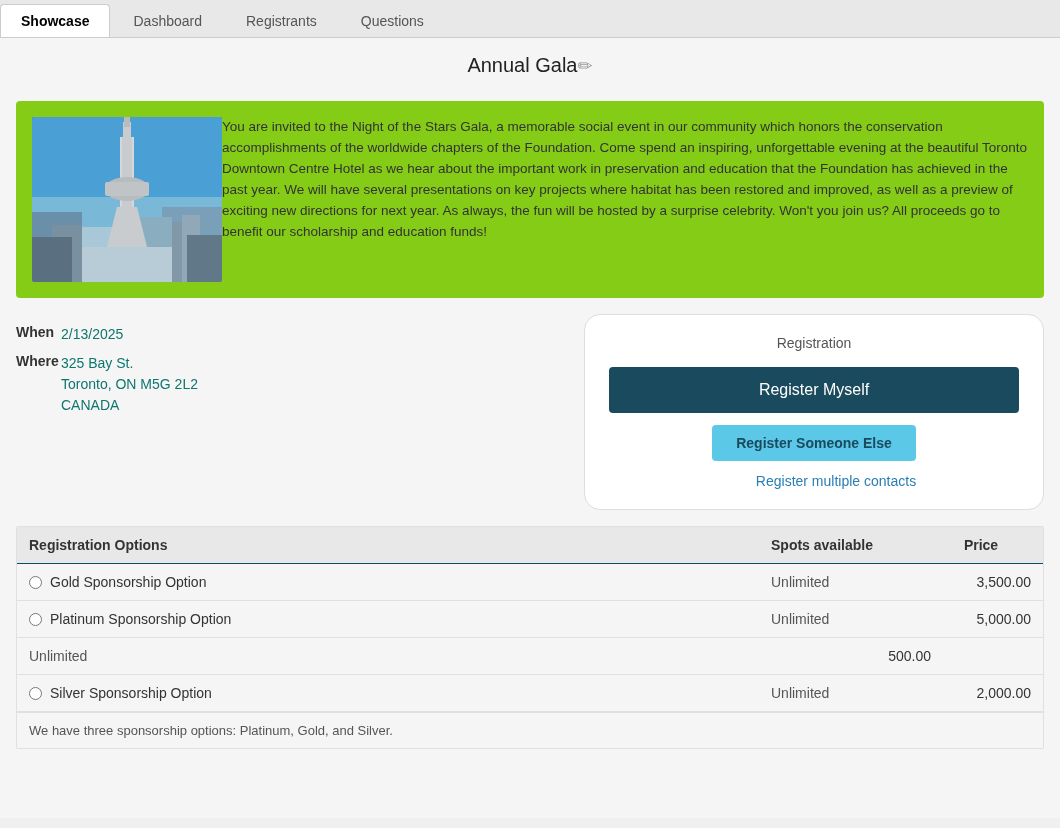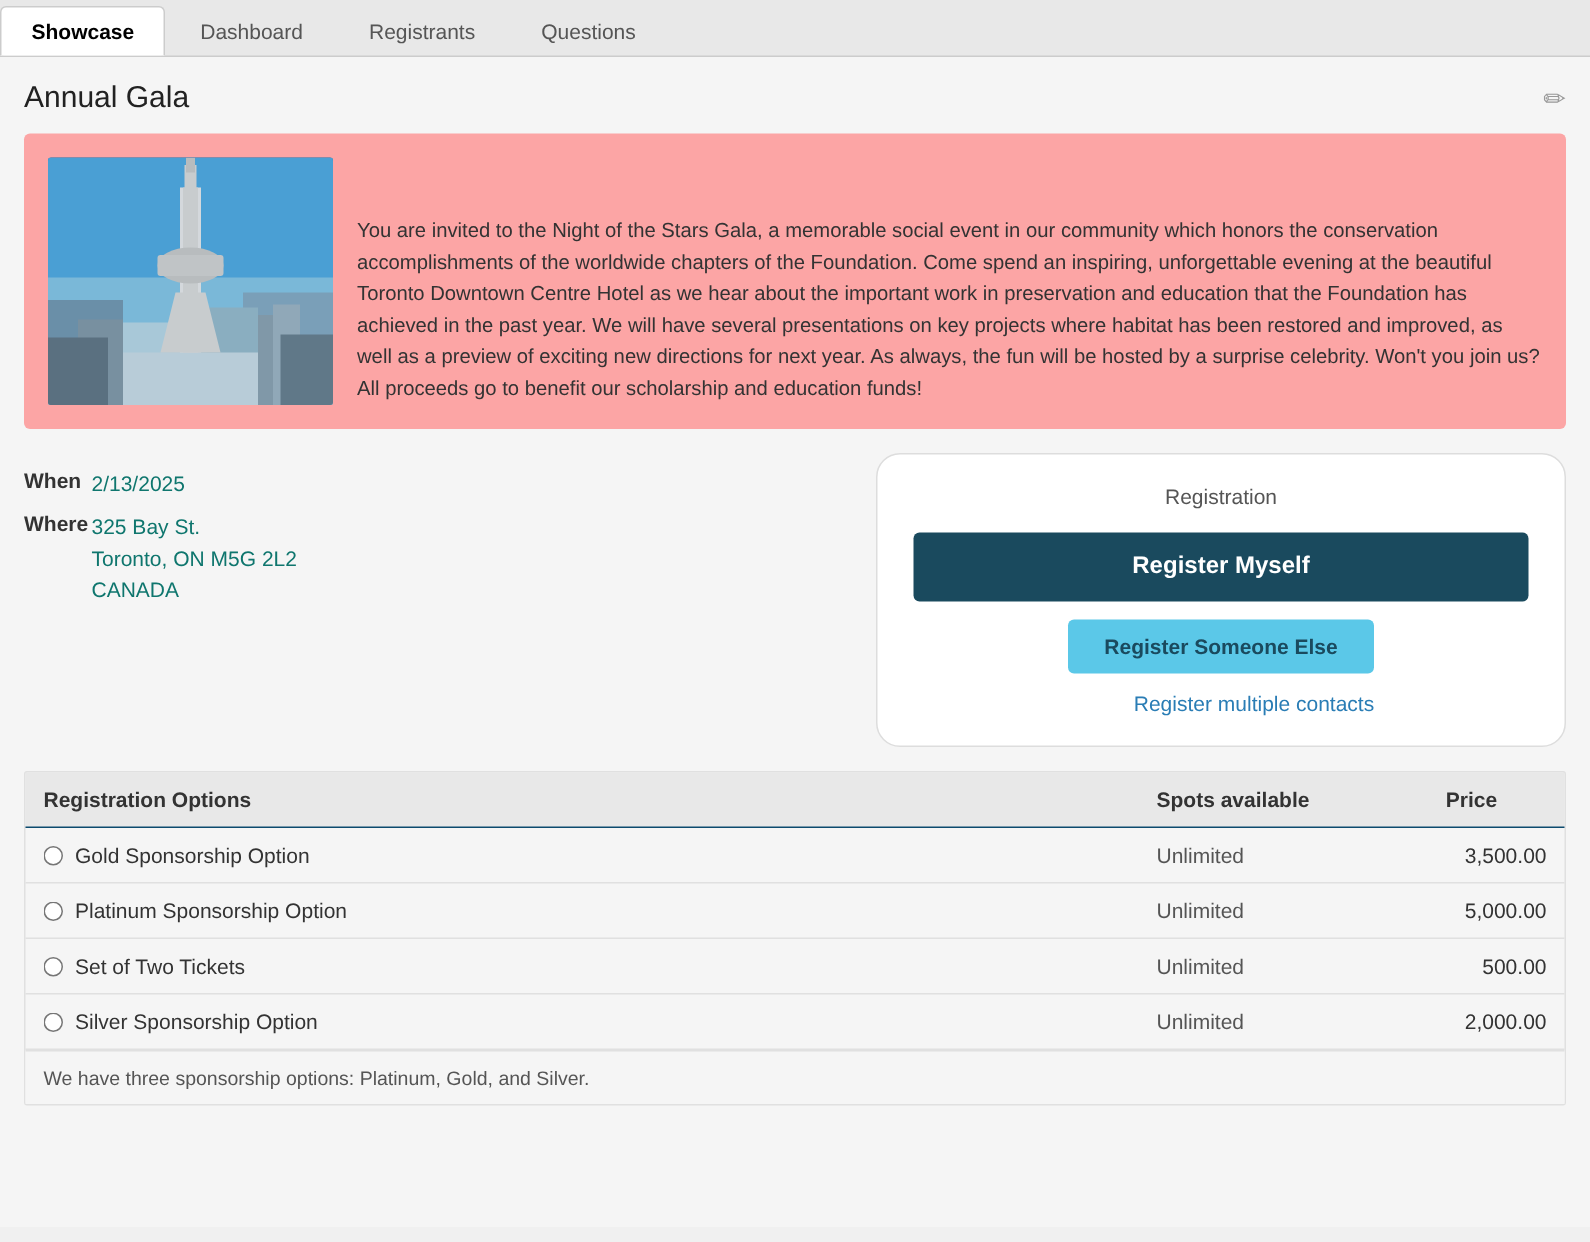--- a/index.html
+++ b/index.html
@@ -39,44 +39,42 @@
     
     .main {
       background: #f5f5f5;
       padding: 16px;
       min-height: 780px;
     }
 
     
     .page-title-row {
       display: flex;
-      justify-content: space-between;
+      justify-content: center;
       align-items: center;
-      margin-bottom: 12px;
+      margin-bottom: 24px;
     }
     .page-title {
       font-size: 20px;
       font-weight: normal;
       color: #222;
     }
     .edit-icon {
       color: #999;
       font-size: 18px;
       cursor: pointer;
     }
 
     
     .event-card {
-      background: #fca5a5;
+      background: #84cc16;
       border-radius: 4px;
       padding: 16px;
       display: flex;
-      gap: 16px;
       margin-bottom: 16px;
-      align-items: flex-end;
     }
     .event-image {
       width: 190px;
       min-width: 190px;
       height: 165px;
       background: linear-gradient(180deg, #1a6fa8 0%, #2288cc 30%, #3399dd 50%, #5aadcc 70%, #c8c8c8 90%, #b0b0b0 100%);
       border-radius: 2px;
       position: relative;
       overflow: hidden;
     }
@@ -136,21 +134,21 @@
       margin-bottom: 4px;
     }
     .btn-register-myself {
       background: #1a4a5e;
       color: #fff;
       border: none;
       border-radius: 4px;
       padding: 14px 0;
       width: 100%;
       font-size: 16px;
-      font-weight: bold;
+      font-weight: normal;
       cursor: pointer;
     }
     .btn-register-someone {
       background: #5bc8e8;
       color: #1a4a5e;
       border: none;
       border-radius: 4px;
       padding: 10px 24px;
       font-size: 14px;
       font-weight: bold;
@@ -320,24 +318,20 @@
     <div class="reg-option-row">
       <div class="reg-option-name">
         <input type="radio" name="reg-option" style="">
         <span>Platinum Sponsorship Option</span>
       </div>
       <span class="spots-available">Unlimited</span>
       <span class="price-value">5,000.00</span>
     </div>
 
     <div class="reg-option-row">
-      <div class="reg-option-name">
-        <input type="radio" name="reg-option" style="">
-        <span>Set of Two Tickets</span>
-      </div>
       <span class="spots-available">Unlimited</span>
       <span class="price-value">500.00</span>
     </div>
 
     <div class="reg-option-row">
       <div class="reg-option-name">
         <input type="radio" name="reg-option" style="">
         <span>Silver Sponsorship Option</span>
       </div>
       <span class="spots-available">Unlimited</span>

